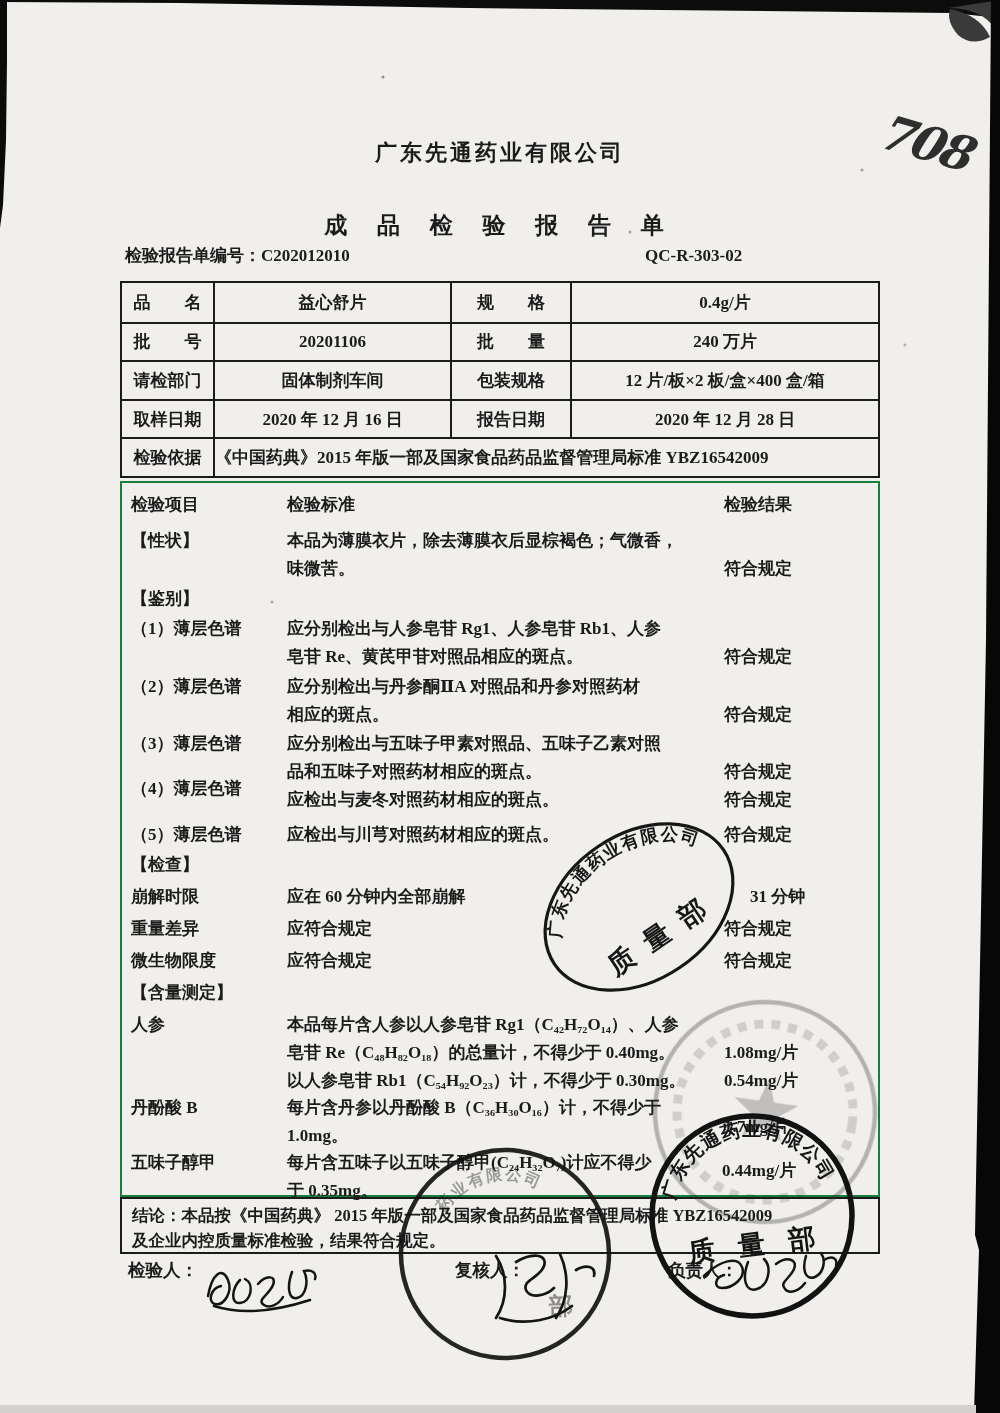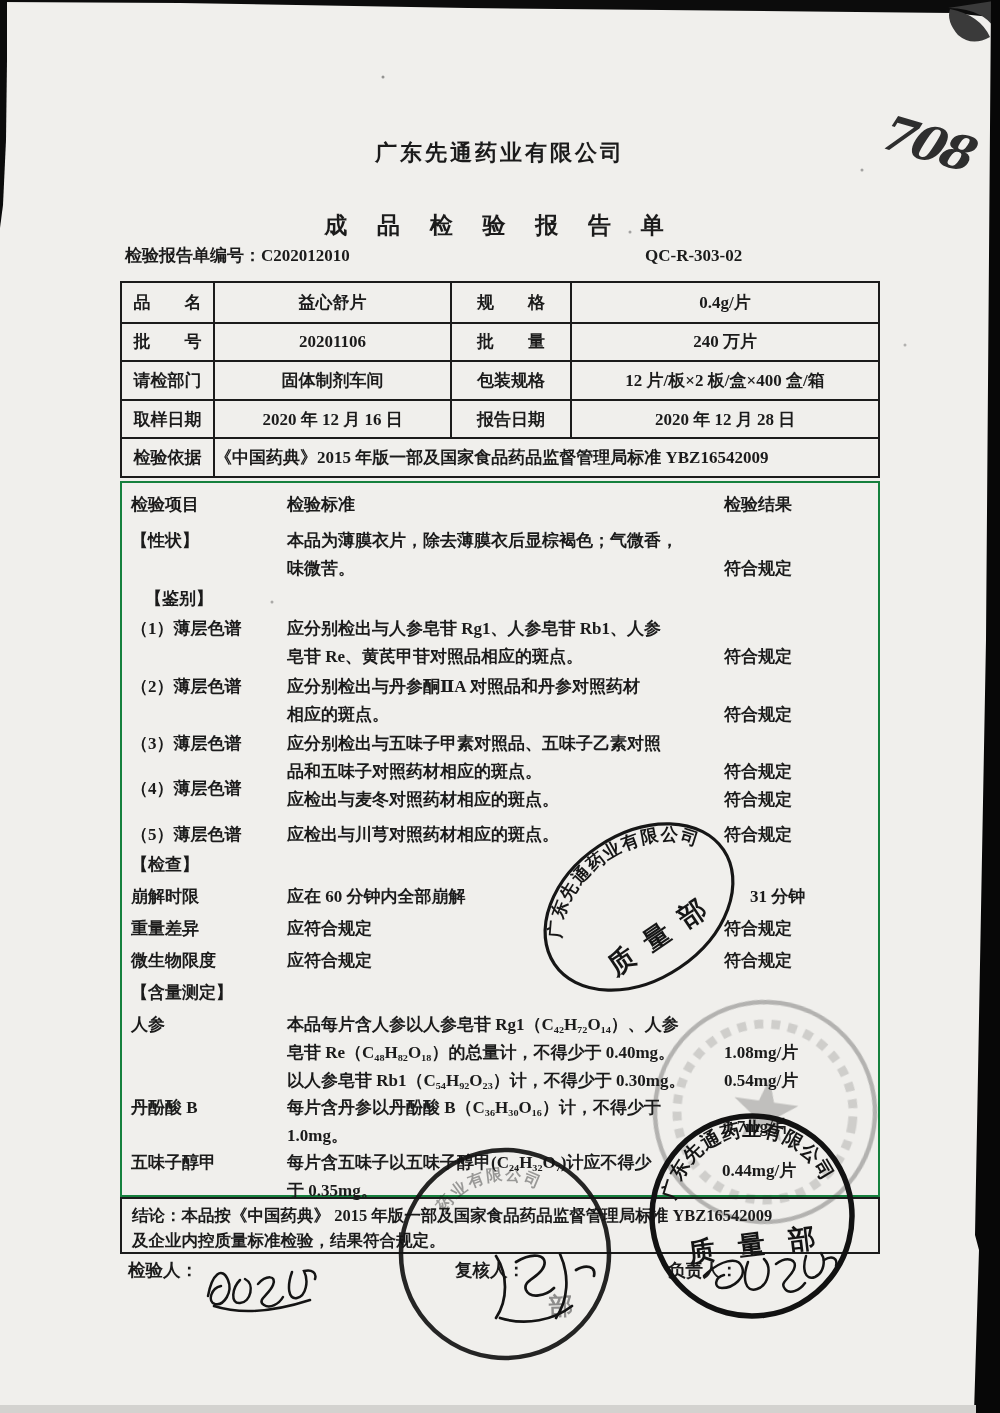--- a/index.html
+++ b/index.html
@@ -79,21 +79,21 @@
   <div class="big-box">
     <div class="t" style="left:9px;top:12px;">检验项目</div>
     <div class="t" style="left:165px;top:12px;">检验标准</div>
     <div class="t" style="left:602px;top:12px;">检验结果</div>
 
     <div class="t" style="left:9px;top:48px;">【性状】</div>
     <div class="t" style="left:165px;top:48px;">本品为薄膜衣片，除去薄膜衣后显棕褐色；气微香，</div>
     <div class="t" style="left:165px;top:76px;">味微苦。</div>
     <div class="t" style="left:602px;top:76px;">符合规定</div>
 
-    <div class="t" style="left:9px;top:106px;margin-left:14px;">【鉴别】</div>
+    <div class="t" style="left:9px;top:106px;">【鉴别】</div>
 
     <div class="t" style="left:9px;top:136px;">（1）薄层色谱</div>
     <div class="t" style="left:165px;top:136px;">应分别检出与人参皂苷 Rg1、人参皂苷 Rb1、人参</div>
     <div class="t" style="left:165px;top:164px;">皂苷 Re、黄芪甲苷对照品相应的斑点。</div>
     <div class="t" style="left:602px;top:164px;">符合规定</div>
 
     <div class="t" style="left:9px;top:194px;">（2）薄层色谱</div>
     <div class="t" style="left:165px;top:194px;">应分别检出与丹参酮ⅡA 对照品和丹参对照药材</div>
     <div class="t" style="left:165px;top:222px;">相应的斑点。</div>
     <div class="t" style="left:602px;top:222px;">符合规定</div>

